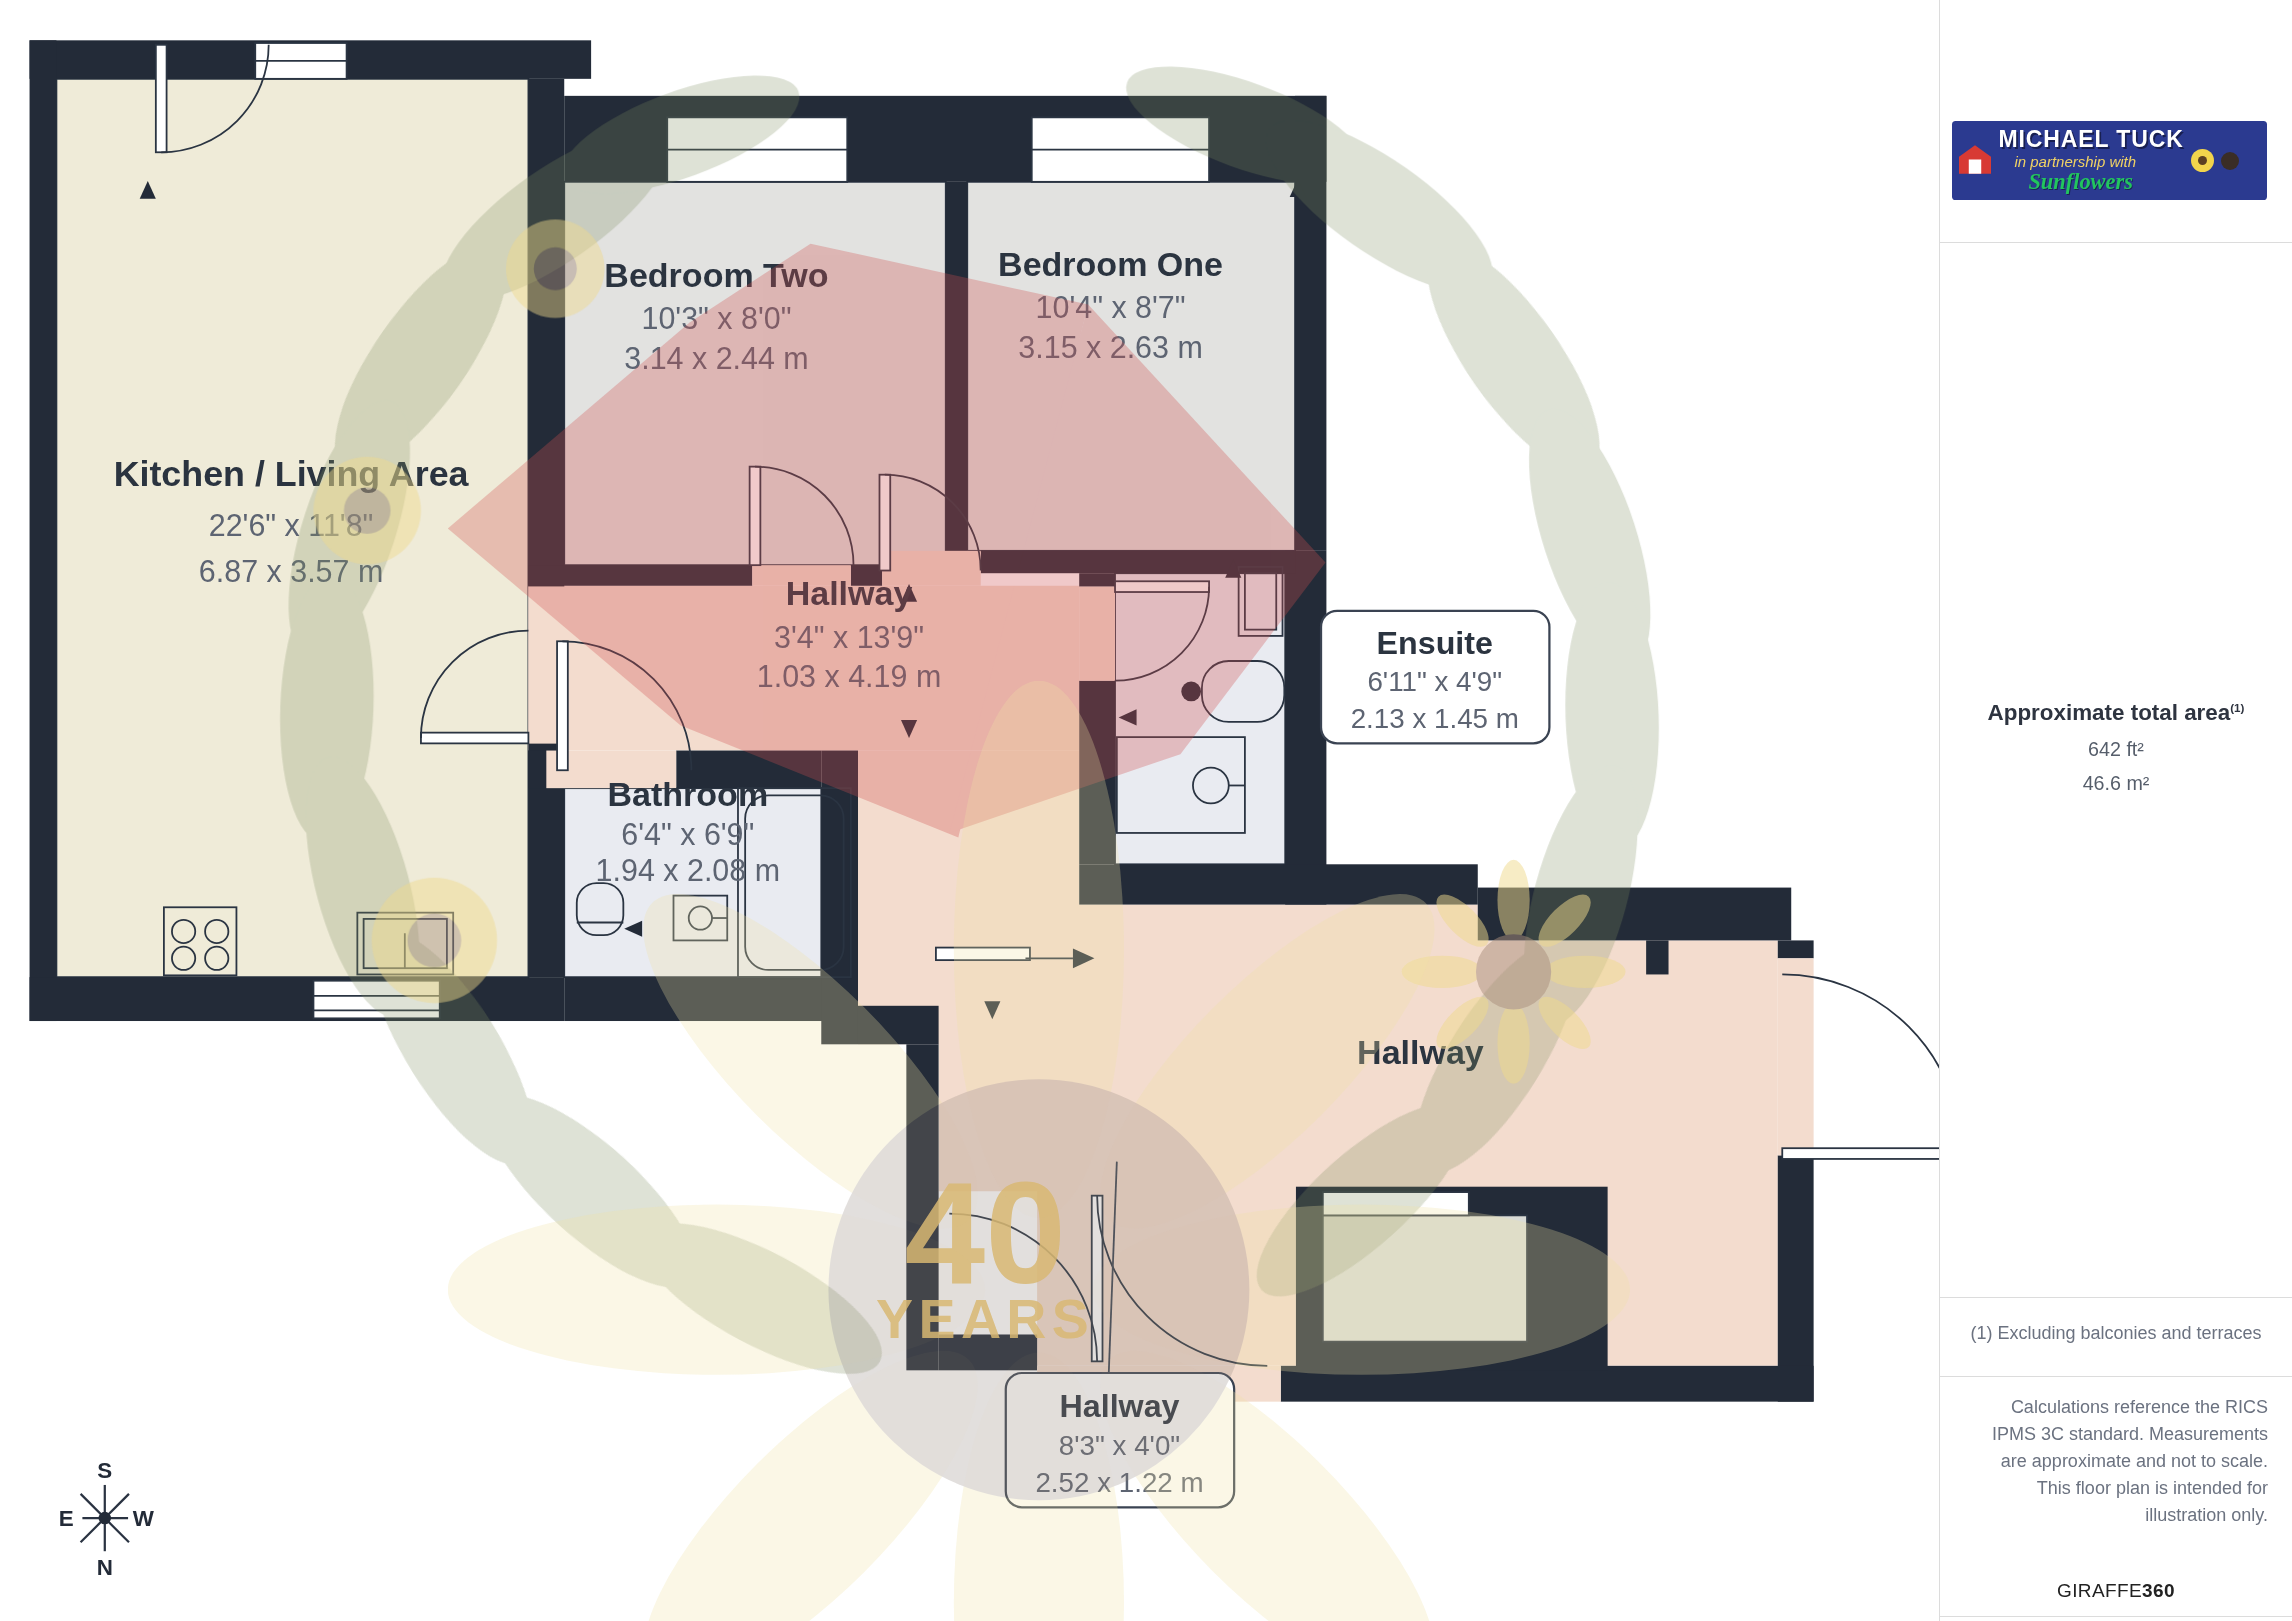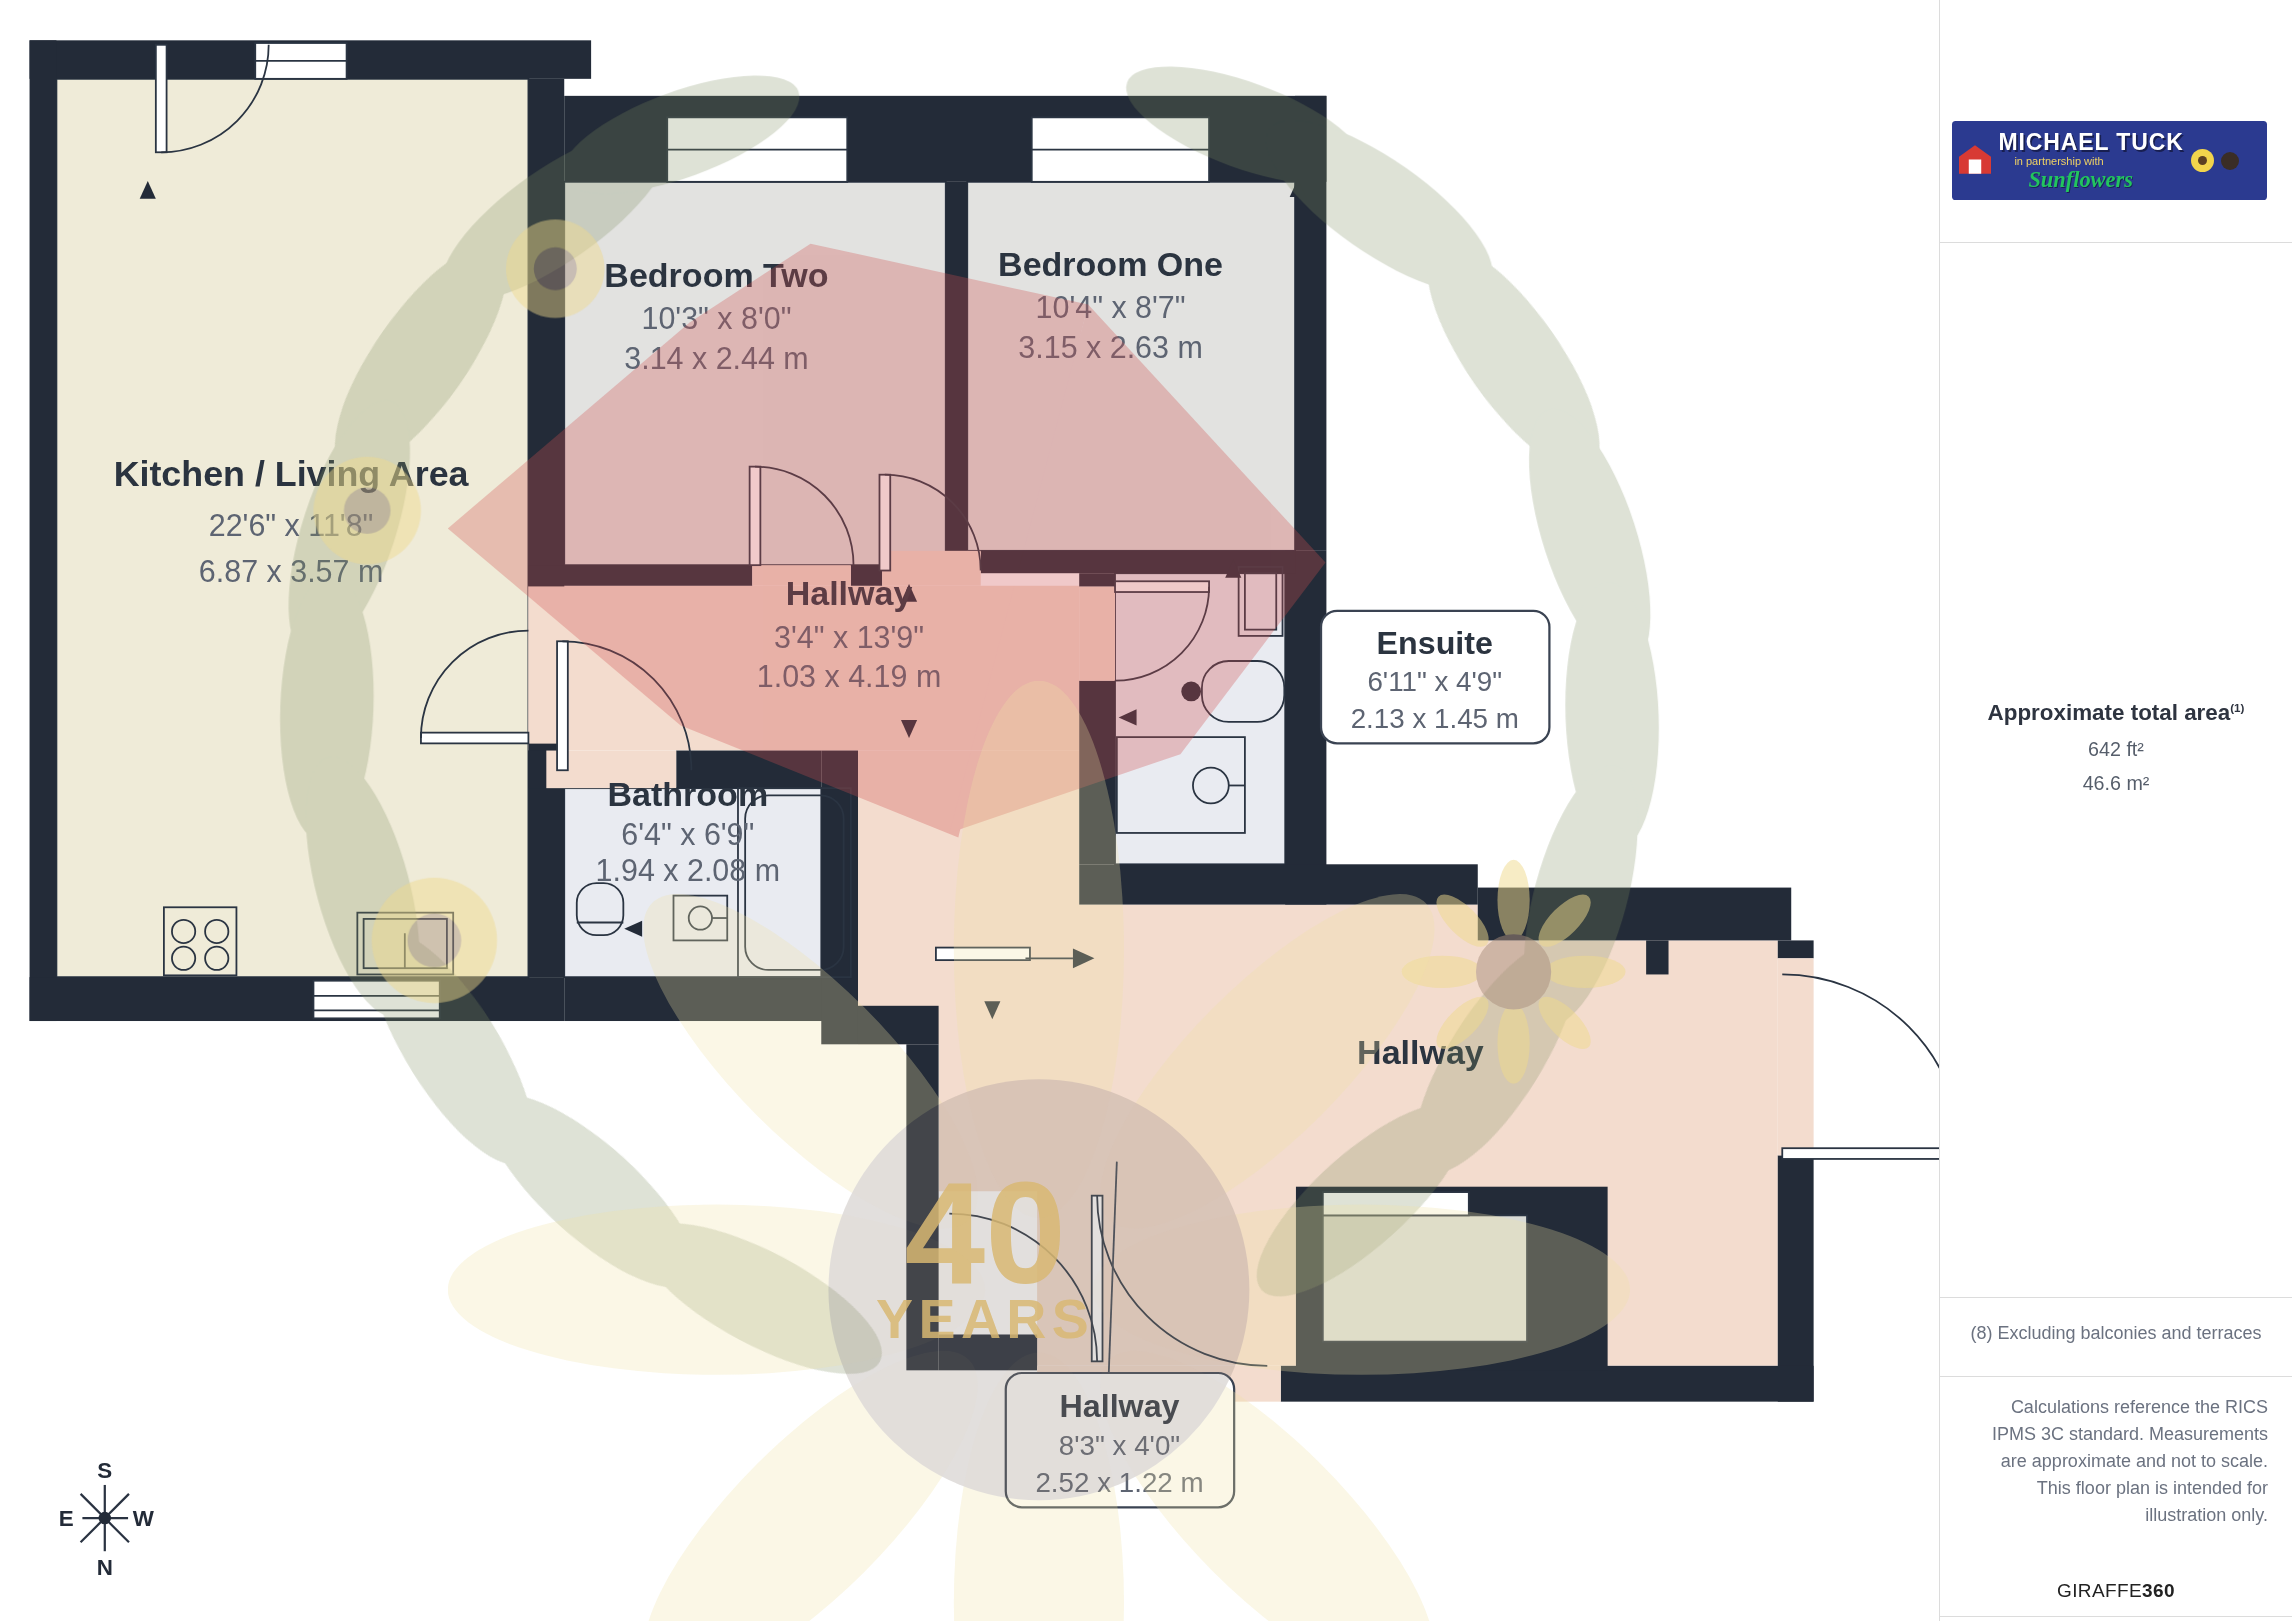--- a/index.html
+++ b/index.html
@@ -7,21 +7,21 @@
          font-family:"Liberation Sans",sans-serif;}
   svg text{font-family:"Liberation Sans",sans-serif;}
   .room-title{font-weight:bold;fill:#2b3440;}
   .room-dim{fill:#5d6472;}
   .sidebar-line{position:absolute;background:#dcdcdc;}
   .logo-banner{position:absolute;left:1952px;top:81px;width:315px;height:79px;background:#2b3a90;
                border-radius:3.6px;display:flex;align-items:center;padding:3.6px 7.2px;box-sizing:border-box;gap:7.2px;margin-top:40px;}
   .logo-text{display:flex;flex-direction:column;line-height:1.05;}
   .logo-brand{color:#ffffff;font-weight:bold;font-size:23px;letter-spacing:0.9px;white-space:nowrap;
               text-shadow:1.8px 1.8px 0 rgba(10,10,30,.55);}
-  .logo-tagline{color:#f0d264;font-size:11px;margin:2.7px 0 0 16px;}
+  .logo-tagline{color:#f0d264;font-size:15px;font-style:italic;margin:2.7px 0 0 16px;}
   .logo-script{color:#22c55e;font-size:22.4px;font-weight:bold;font-style:italic;margin-left:30px;
                font-family:Liberation Serif, serif;text-shadow:0.9px 0.9px 0 rgba(0,0,0,.4);white-space:nowrap;}
   .flower-dot{width:23px;height:23px;border-radius:50%;background:#f2d44c;position:relative;flex:0 0 auto;}
   .flower-dot::after{content:"";position:absolute;left:7.2px;top:7.2px;width:9px;height:9px;border-radius:50%;background:#5b3f22;}
   .badge-dot{width:18px;height:18px;border-radius:50%;background:#3a2d26;flex:0 0 auto;}
   .area-title{position:absolute;left:1939px;top:700px;width:354px;text-align:center;
               font-size:22.4px;font-weight:bold;color:#2e3440;}
   .area-title sup{font-size:11.6px;}
   .area-value{position:absolute;left:1939px;width:354px;text-align:center;font-size:19.7px;color:#565e6b;}
   .footnote{position:absolute;left:1939px;top:1323px;width:354px;text-align:center;font-size:18px;color:#6b7280;}
@@ -349,21 +349,21 @@
       <span class="flower-dot"></span>
       <span class="badge-dot"></span>
     </div>
 
     <div class="area-title">
       <span>Approximate total area</span><sup>(1)</sup>
     </div>
     <div class="area-value" style="top:738px;">642 ft²</div>
     <div class="area-value" style="top:772px;">46.6 m²</div>
 
-    <div class="footnote">(8) Excluding balconies and terraces</div>
+    <div class="footnote">(1) Excluding balconies and terraces</div>
     <div class="disclaimer">Calculations reference the RICS IPMS 3C standard. Measurements are approximate and not to scale. This floor plan is intended for illustration only.</div>
     <div class="provider">
       <span>GIRAFFE</span><b>360</b>
     </div>
   </div>
 
 </div>
 
 
 </body></html>

